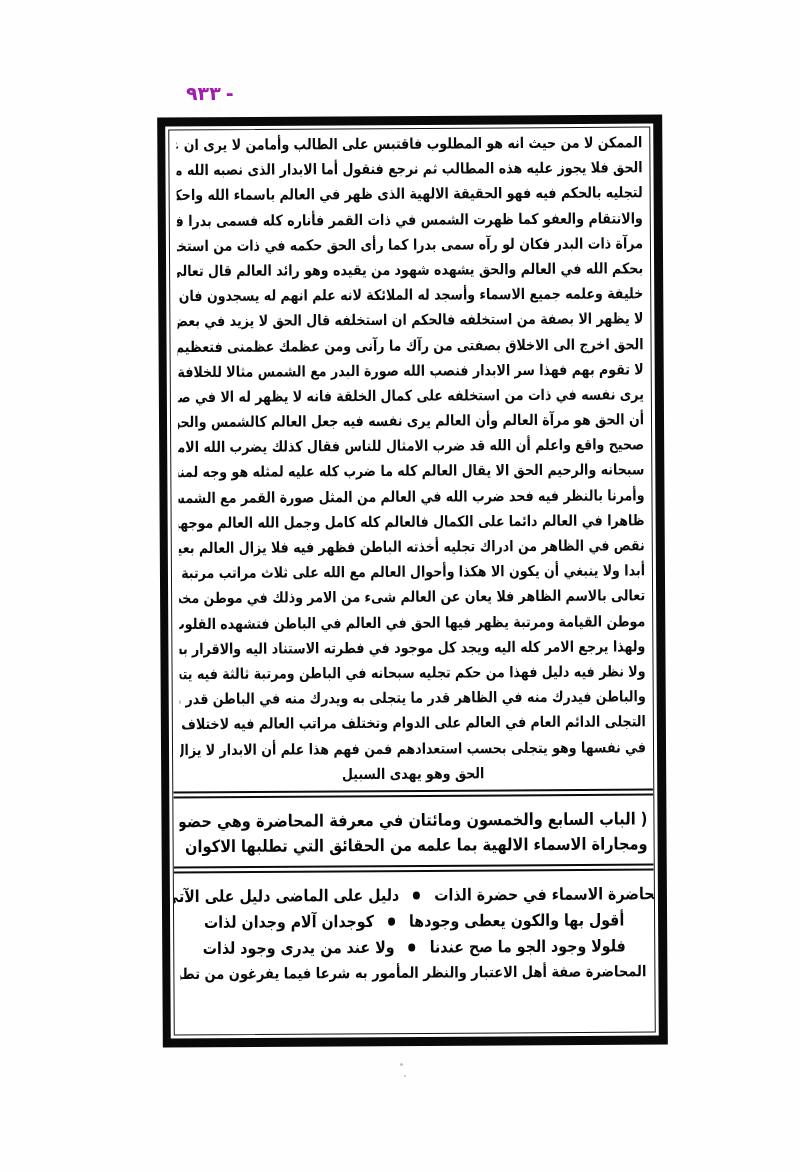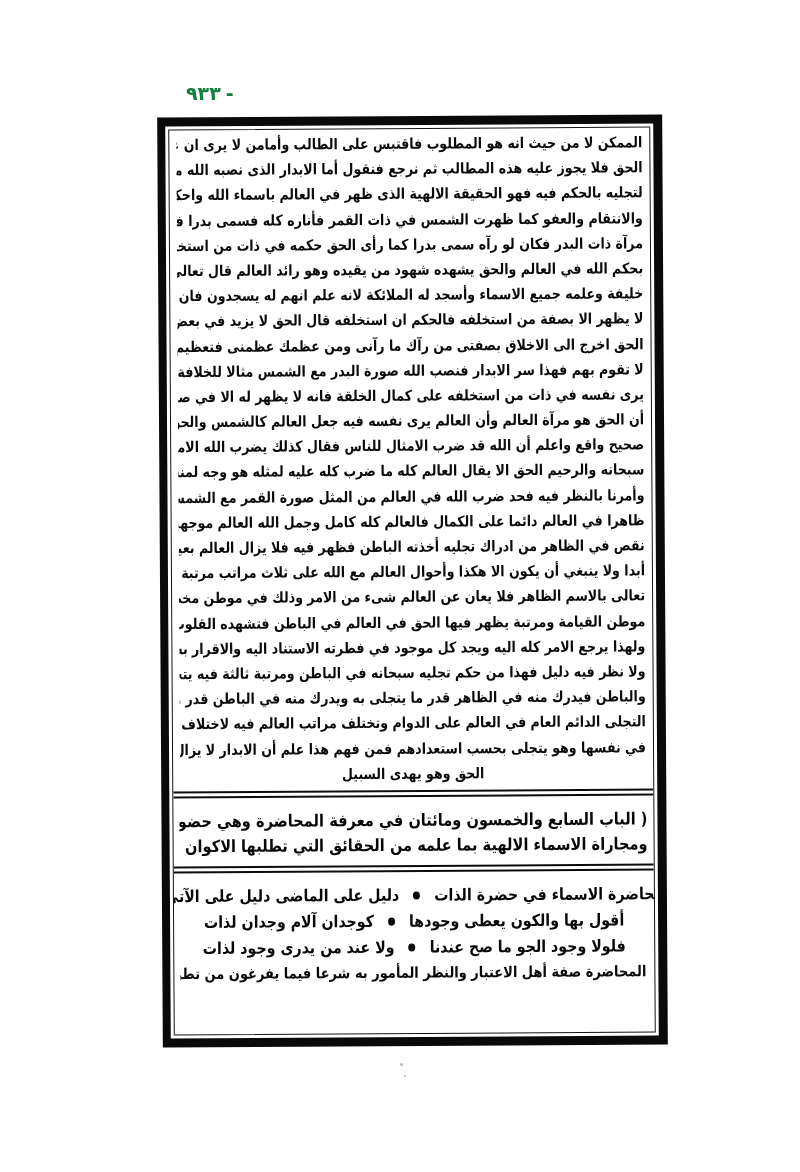--- a/index.html
+++ b/index.html
@@ -19,21 +19,21 @@
   }
 
   
   .folio {
     position: absolute;
     top: 82px;
     left: 186px;
     font-size: 19px;
     font-weight: 700;
     letter-spacing: 1px;
-    color: #15803d;
+    color: #a21caf;
     direction: rtl;
     white-space: nowrap;
     font-family: "DejaVu Sans", "Liberation Sans", sans-serif;
   }
   .folio .dash {
     display: inline-block;
     margin-left: 5px;
     font-weight: 700;
   }
 

